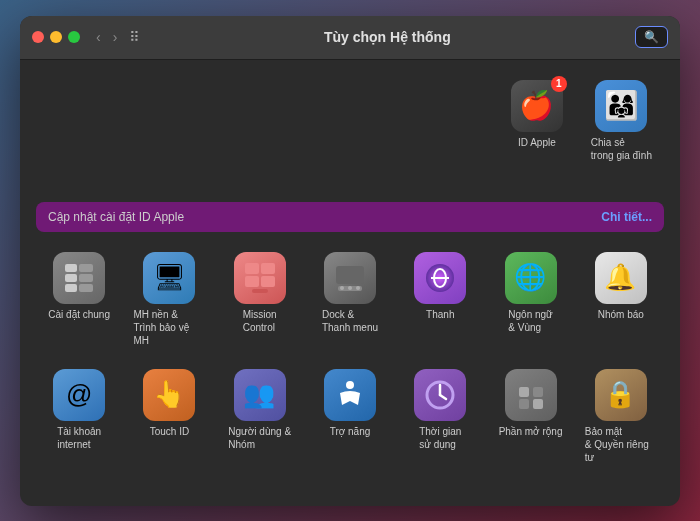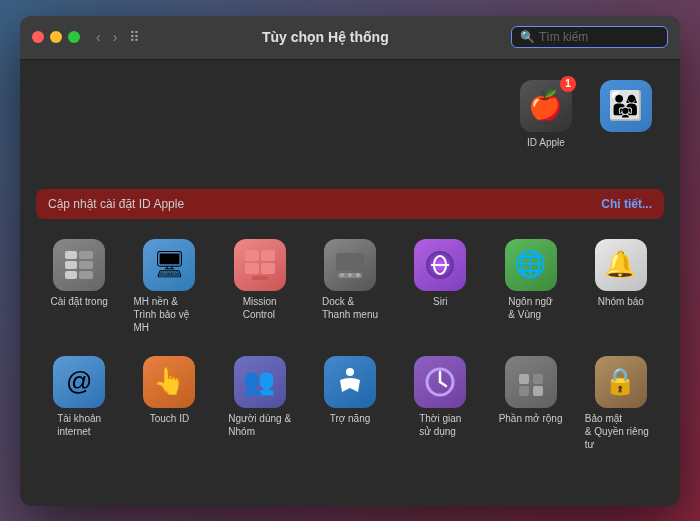--- a/index.html
+++ b/index.html
@@ -95,21 +95,21 @@
       display: flex;
       justify-content: flex-end;
       gap: 20px;
       margin-bottom: 8px;
       padding-right: 8px;
     }
     .notification-banner {
       display: flex;
       align-items: center;
       justify-content: space-between;
-      background: #7f1d1d;
+      background: #701a75;
       border-radius: 8px;
       padding: 8px 12px;
       margin-bottom: 12px;
       margin-top: 32px;
     }
     .banner-text {
       color: #ccc;
       font-size: 12px;
     }
     .banner-link {
@@ -202,59 +202,59 @@
       <div class="traffic-light tl-max"></div>
     </div>
     <div class="nav-arrows">
       <span class="nav-arrow">‹</span>
       <span class="nav-arrow">›</span>
     </div>
     <div class="grid-btn">⠿</div>
     <div class="title">Tùy chọn Hệ thống</div>
     <div class="search-box">
       <span class="search-icon">🔍</span>
-      <input class="search-input" type="text" placeholder="Tìm kiếm" style="">
     </div>
   </div>
 
   <div class="content">
 
     <div class="top-row">
       <div class="grid-item">
         <div class="icon-wrap icon-apple">
           <span style="font-size:28px;">🍎</span>
           <div class="badge">1</div>
         </div>
         <span class="item-label">ID Apple</span>
       </div>
       <div class="grid-item">
         <div class="icon-wrap icon-share-family">
           <span style="font-size:28px;">👨‍👩‍👧</span>
         </div>
+        <span class="item-label">Chia sẻ<br>trong gia đình</span>
       </div>
     </div>
 
     <div class="notification-banner">
       <span class="banner-text">Cập nhật cài đặt ID Apple</span>
       <span class="banner-link">Chi tiết...</span>
     </div>
 
     <div class="grid">
       <div class="grid-item">
         <div class="icon-wrap icon-general">
           <svg class="svg-icon" viewBox="0 0 36 36">
               <rect x="4" y="4" width="12" height="8" rx="2" fill="#ccc"></rect>
               <rect x="4" y="14" width="12" height="8" rx="2" fill="#ccc"></rect>
               <rect x="4" y="24" width="12" height="8" rx="2" fill="#ccc"></rect>
               <rect x="18" y="4" width="14" height="8" rx="2" fill="#999"></rect>
               <rect x="18" y="14" width="14" height="8" rx="2" fill="#999"></rect>
               <rect x="18" y="24" width="14" height="8" rx="2" fill="#999"></rect>
             </svg>
         </div>
-        <span class="item-label">Cài đặt trong</span>
+        <span class="item-label">Cài đặt chung</span>
       </div>
       <div class="grid-item">
         <div class="icon-wrap icon-desktop">
           <span style="font-size:26px;">🖥</span>
         </div>
         <span class="item-label">MH nền &amp;<br>Trình bảo vệ MH</span>
       </div>
       <div class="grid-item">
         <div class="icon-wrap icon-mission">
           <svg class="svg-icon" viewBox="0 0 36 36">
@@ -286,21 +286,21 @@
             <defs>
                 <radialGradient id="sg">
                   <stop offset="0%" stop-color="#d060ff"></stop>
                   <stop offset="100%" stop-color="#6030a0"></stop>
                 </radialGradient>
               </defs>
             <ellipse cx="18" cy="18" rx="6" ry="9" fill="none" stroke="#fff" stroke-width="2"></ellipse>
             <line x1="9" y1="18" x2="27" y2="18" stroke="#fff" stroke-width="2"></line>
           </svg>
         </div>
-        <span class="item-label">Siri</span>
+        <span class="item-label">Thanh</span>
       </div>
       <div class="grid-item">
         <div class="icon-wrap icon-language">
           <span style="font-size:26px;">🌐</span>
         </div>
         <span class="item-label">Ngôn ngữ<br>&amp; Vùng</span>
       </div>
       <div class="grid-item">
         <div class="icon-wrap icon-notification">
           <span style="font-size:26px;">🔔</span>

